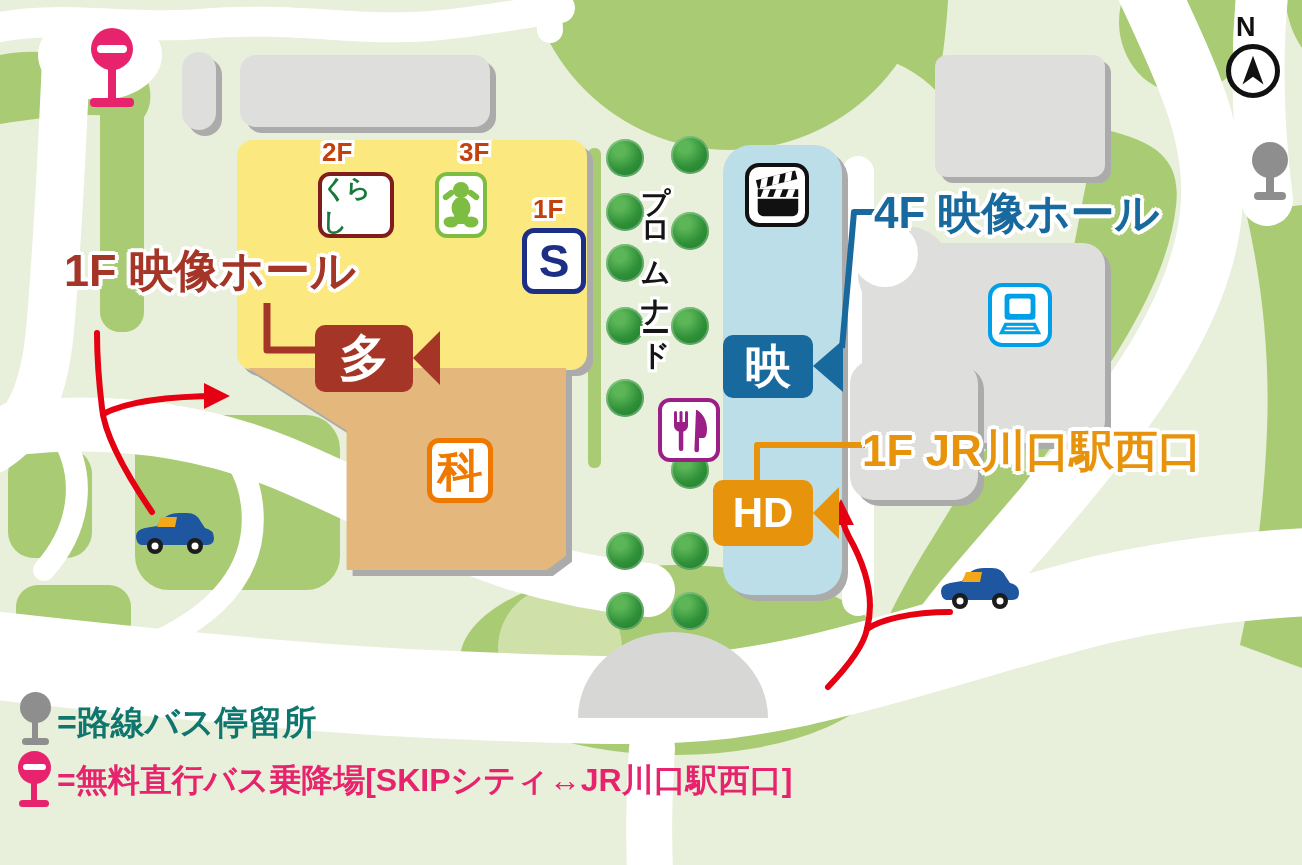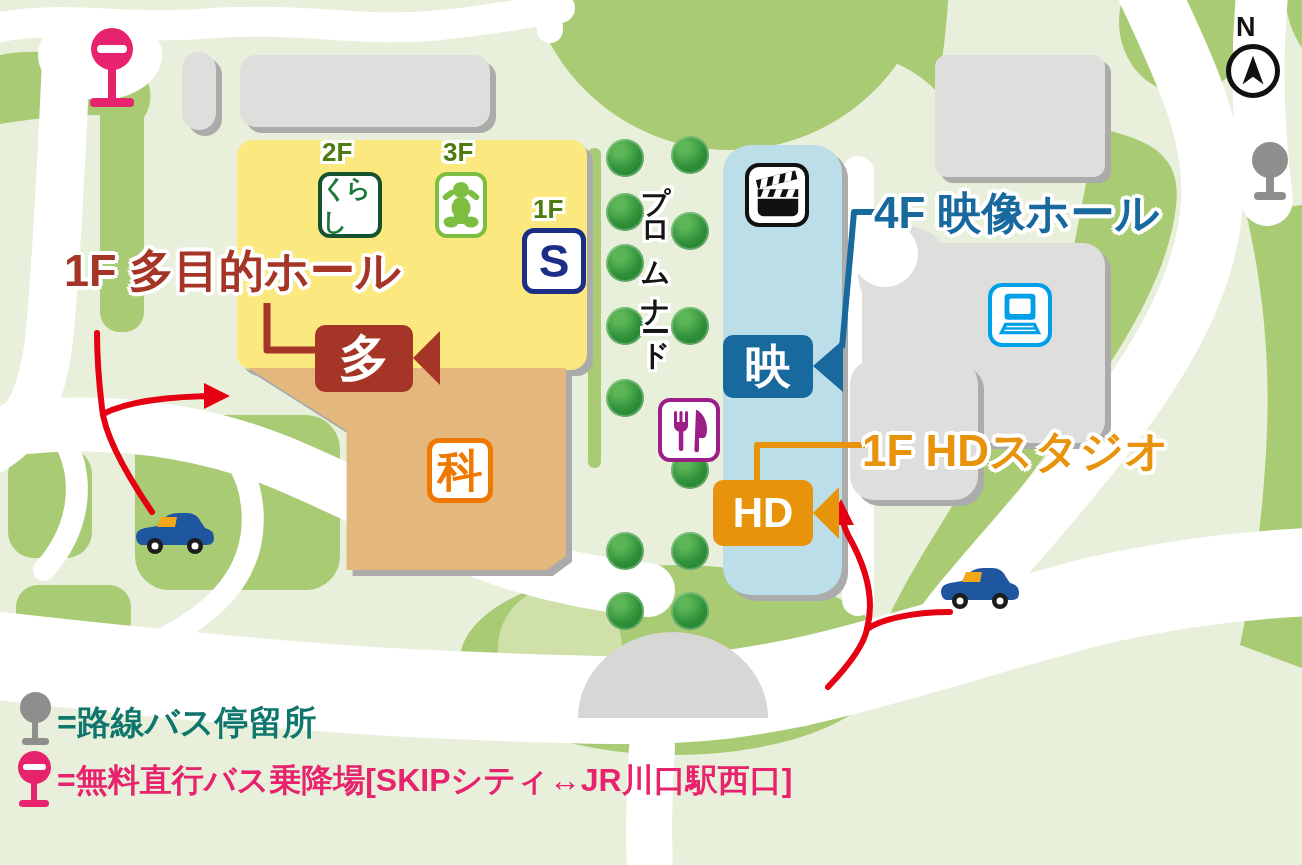--- a/index.html
+++ b/index.html
@@ -16,21 +16,21 @@
   .tanwrap{position:absolute;z-index:10;filter:drop-shadow(6px 6px 0 #ABABAB);}
   .tan{width:100%;height:100%;background:#E4B87C;
        clip-path:polygon(0 0,100% 0,100% 93%,94% 100%,31% 100%,31% 31%);}
 
   
   .tree{position:absolute;width:38px;height:38px;border-radius:50%;z-index:20;
         background:radial-gradient(circle at 36% 30%,#5cb657 0 16%,#2f9038 55%,#1f7b2c 100%);
         box-shadow:inset 0 0 0 2px rgba(255,255,255,.25);}
 
   
-  .flabel{position:absolute;z-index:30;font-weight:bold;font-size:26px;color:#4d7c0f;
+  .flabel{position:absolute;z-index:30;font-weight:bold;font-size:26px;color:#c2410c;
           text-shadow:-3px -3px 0 #fff,3px -3px 0 #fff,-3px 3px 0 #fff,3px 3px 0 #fff,0 -3px 0 #fff,0 3px 0 #fff,-3px 0 0 #fff,3px 0 0 #fff;}
   .badge{position:absolute;z-index:30;background:#fff;display:flex;align-items:center;justify-content:center;
          border-radius:12px;font-weight:bold;box-sizing:border-box;}
 
   
   .cam{position:absolute;z-index:45;border-radius:10px;display:flex;align-items:center;justify-content:center;
        color:#fff;font-weight:bold;}
   .cam .lens{position:absolute;width:0;height:0;}
 
   
@@ -132,25 +132,25 @@
   <div class="tree" style="left:606px;top:532px;"></div>
   <div class="tree" style="left:606px;top:592px;"></div>
   <div class="tree" style="left:671px;top:136px;"></div>
   <div class="tree" style="left:671px;top:212px;"></div>
   <div class="tree" style="left:671px;top:307px;"></div>
   <div class="tree" style="left:671px;top:451px;"></div>
   <div class="tree" style="left:671px;top:532px;"></div>
   <div class="tree" style="left:671px;top:592px;"></div>
 
   <div class="flabel" style="left:322px;top:137px;">2F</div>
-  <div class="badge" style="left:318px;top:172px;width:64px;height:66px;border:4px solid #14532d;color:#187A3A;font-size:25px;letter-spacing:-2px;">
+  <div class="badge" style="left:318px;top:172px;width:76px;height:66px;border:4px solid #7f1d1d;color:#187A3A;font-size:25px;letter-spacing:-2px;">
       <span>くらし</span>
     </div>
 
-  <div class="flabel" style="left:443px;top:137px;">3F</div>
+  <div class="flabel" style="left:459px;top:137px;">3F</div>
   <div class="badge" style="left:435px;top:172px;width:52px;height:66px;border:4px solid #7DBE42;">
     <svg width="40" height="52" viewBox="0 0 40 52">
       <g fill="#7DBE42">
         <circle cx="20" cy="11" r="8"></circle>
         <rect x="1" y="13" width="13" height="6" rx="3" transform="rotate(-38 7.5 16)"></rect>
         <rect x="26" y="13" width="13" height="6" rx="3" transform="rotate(38 32.5 16)"></rect>
         <ellipse cx="20" cy="29" rx="9.5" ry="11"></ellipse>
         <ellipse cx="10" cy="43" rx="7.5" ry="5.5"></ellipse>
         <ellipse cx="30" cy="43" rx="7.5" ry="5.5"></ellipse>
         <rect x="12" y="36" width="16" height="9" rx="4"></rect>
@@ -249,23 +249,23 @@
   </svg>
   <svg class="car" style="left:938px;top:560px;" width="84" height="54" viewBox="0 0 84 54">
     <path d="M 8,40 Q 3,38 3,31 Q 3,25 12,23 L 24,21 Q 32,8 46,8 L 54,8 Q 64,8 68,17 L 72,23 Q 81,25 81,33 Q 81,40 74,40 Z" fill="#1E56A0"></path>
     <polygon points="28,12 44,12 42,22 24,22" fill="#F2A818"></polygon>
     <circle cx="22" cy="41" r="8" fill="#1c1c1c"></circle>
       <circle cx="22" cy="41" r="3.5" fill="#fff"></circle>
     <circle cx="62" cy="41" r="8" fill="#1c1c1c"></circle>
       <circle cx="62" cy="41" r="3.5" fill="#fff"></circle>
   </svg>
 
-  <div class="note-text" style="left:64px;top:241px;font-size:45px;color:#A53527;">1F 多目的ホール</div>
+  <div class="note-text" style="left:64px;top:241px;font-size:45px;color:#A53527;">1F 映像ホール</div>
   <div class="note-text" style="left:874px;top:184px;font-size:44px;color:#17699E;">4F 映像ホール</div>
-  <div class="note-text" style="left:862px;top:422px;font-size:44px;color:#E8930C;">1F HDスタジオ</div>
+  <div class="note-text" style="left:862px;top:422px;font-size:44px;color:#E8930C;">1F JR川口駅西口</div>
 
 
   <div class="vertical-label" style="left:636px;top:164px;height:240px;">プロムナード</div>
 
   <div class="compass-n" style="left:1236px;top:12px;">N</div>
   <div class="compass-circle" style="left:1226px;top:44px;">
     <svg width="44" height="44" viewBox="0 0 46 46">
         <polygon points="23,7 34,37 23,29 12,37" fill="#111"></polygon>
       </svg>
   </div>

